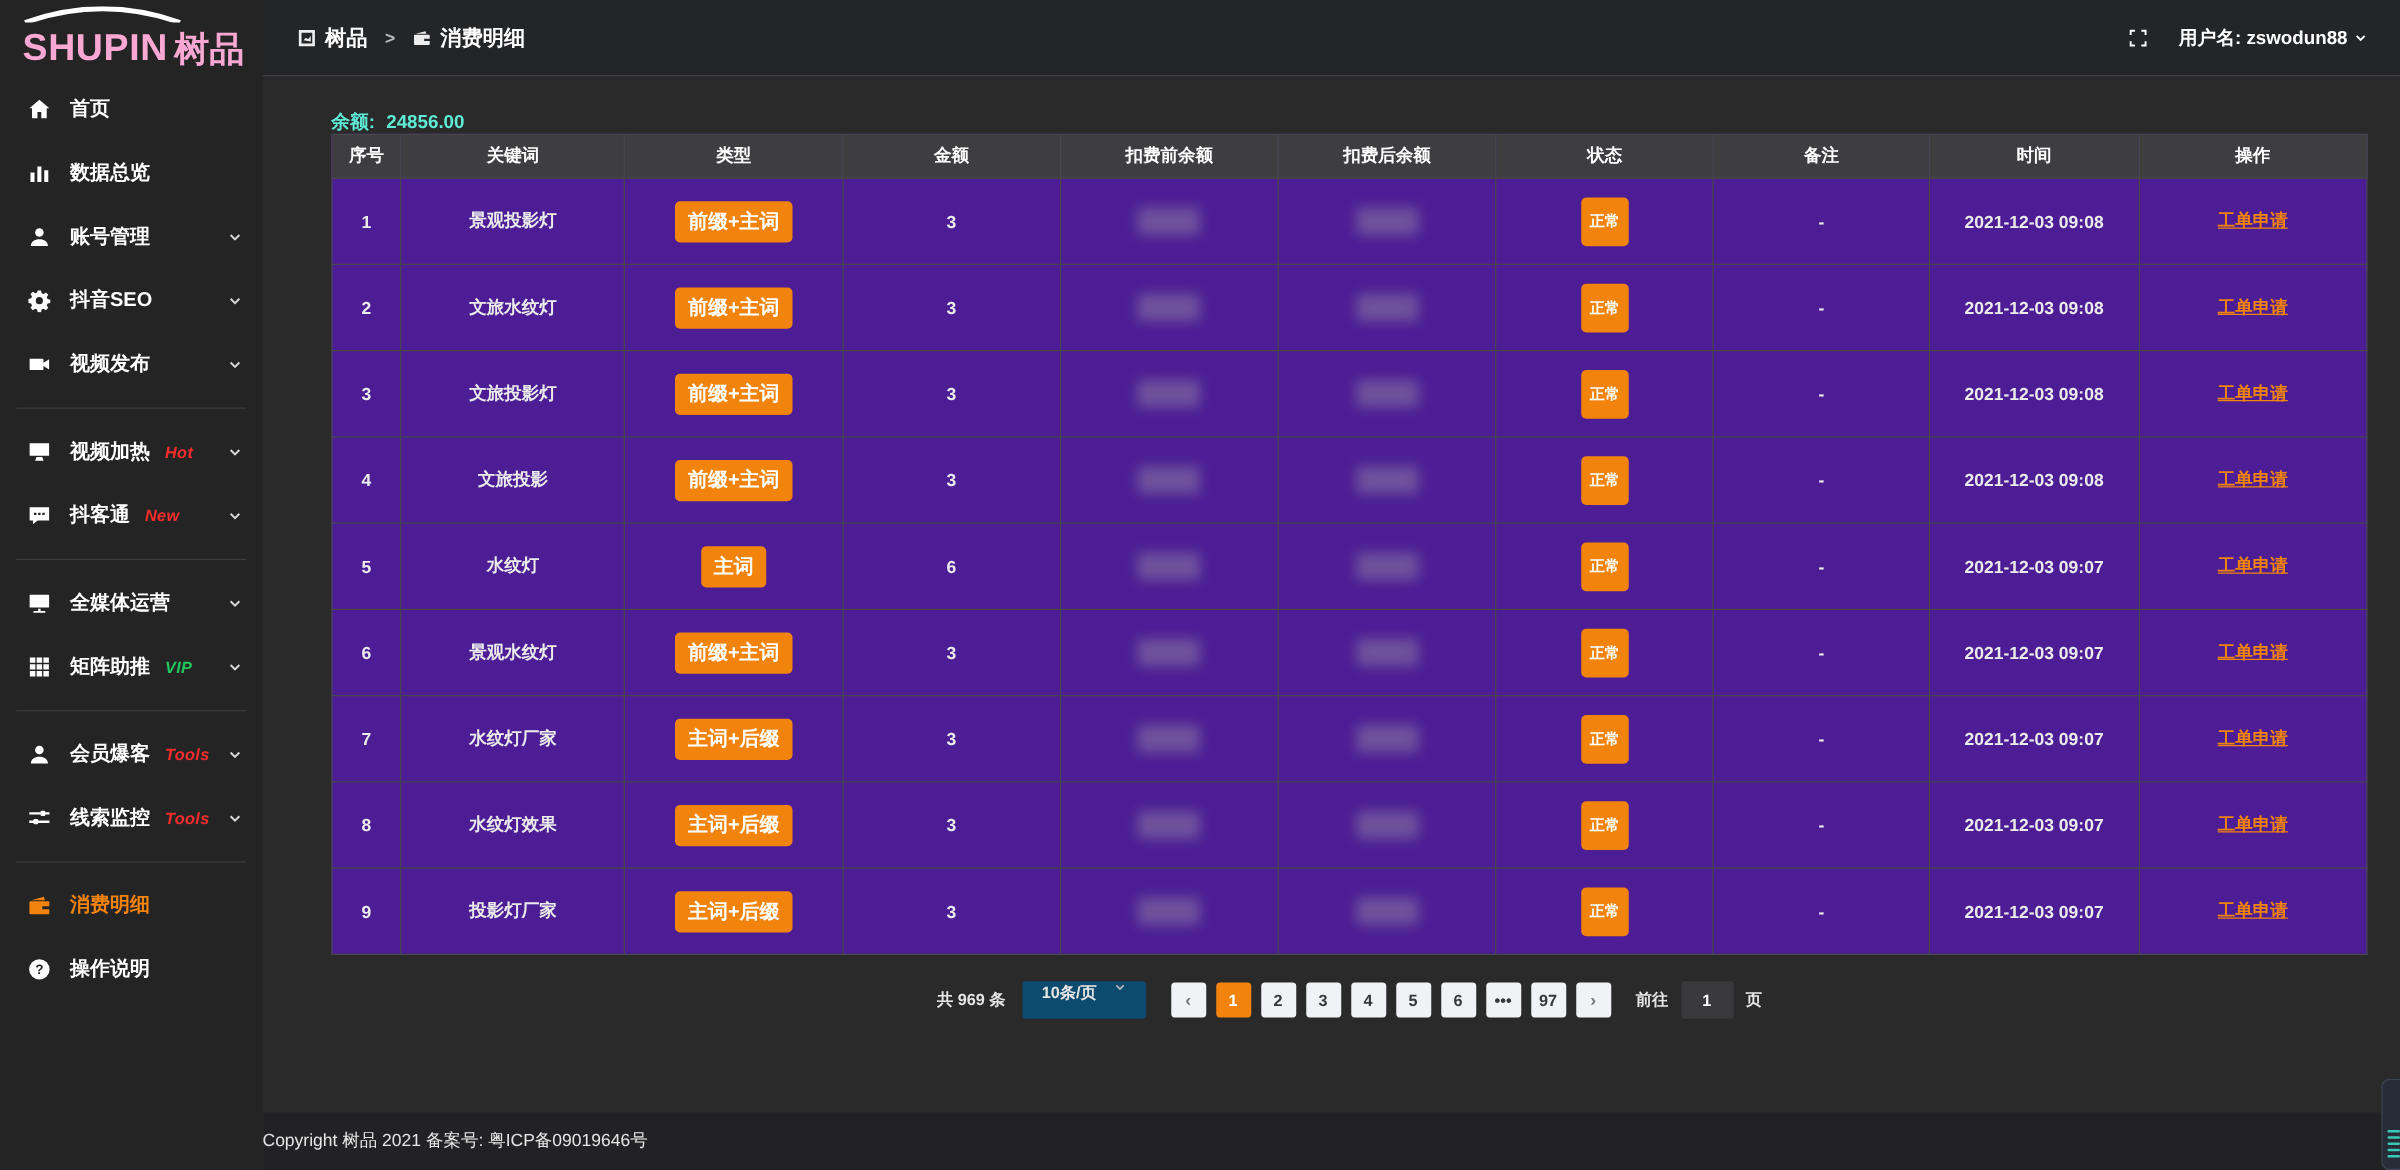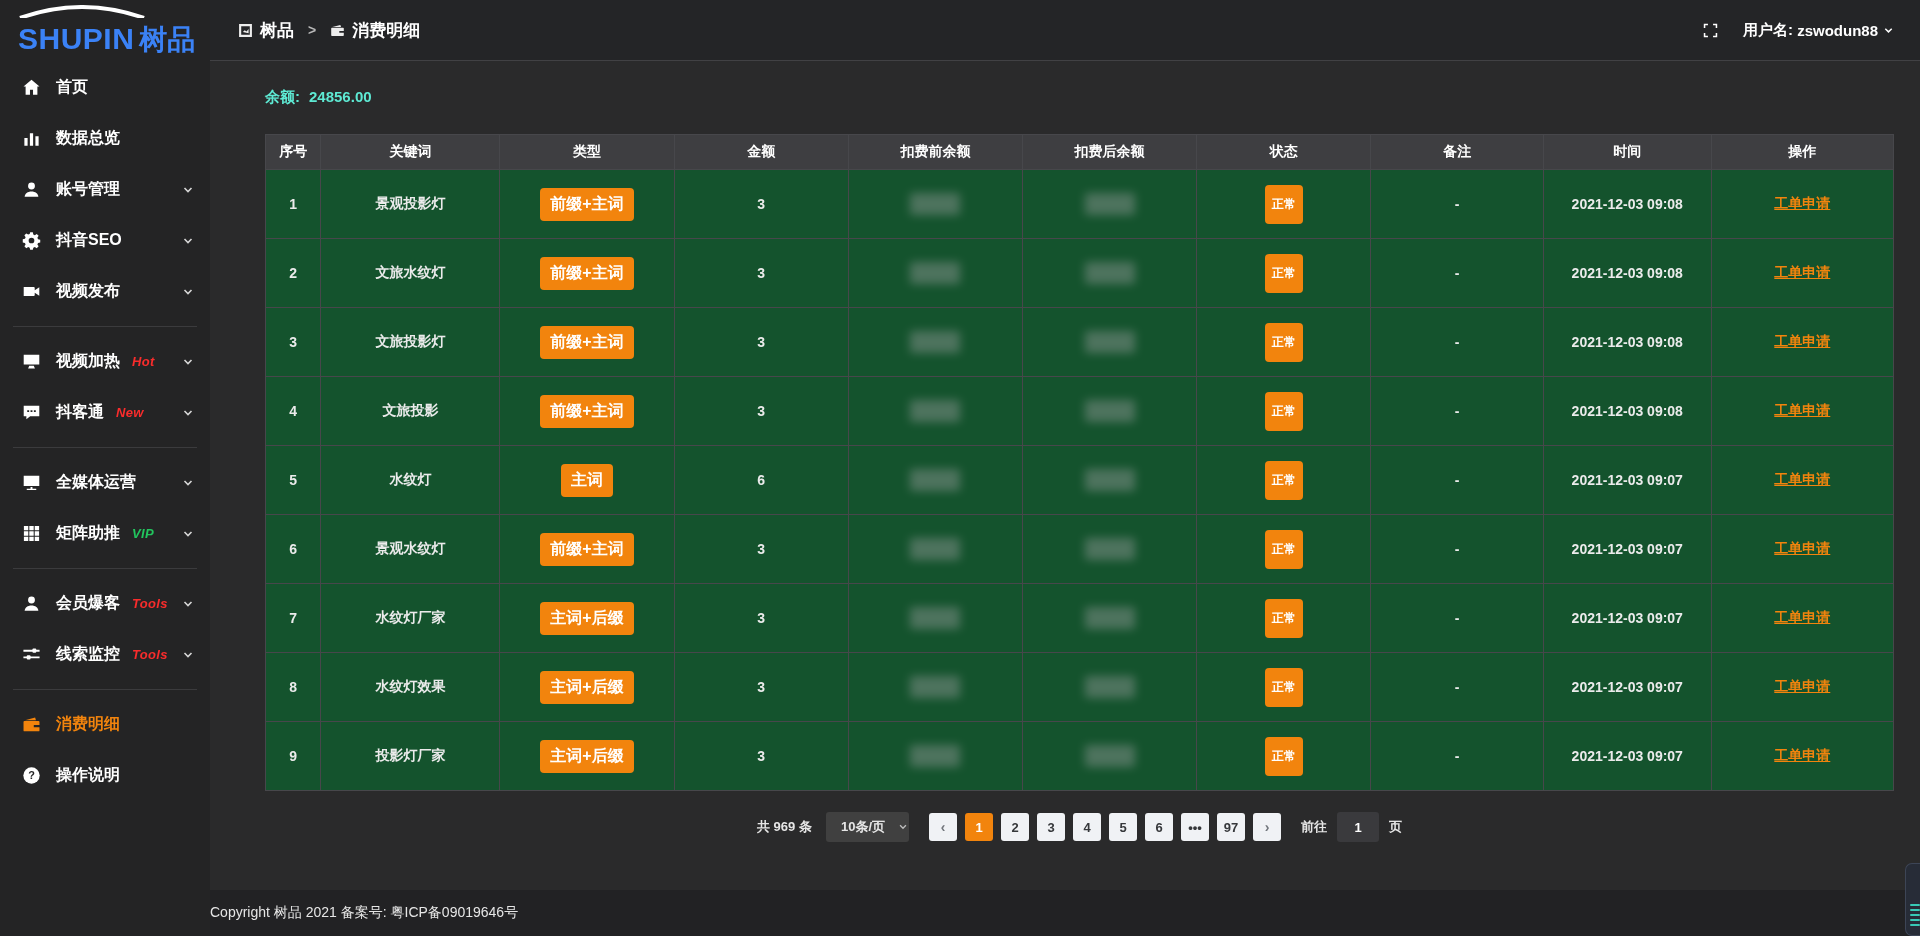--- a/index.html
+++ b/index.html
@@ -5,21 +5,21 @@
   * { margin:0; padding:0; box-sizing:border-box; }
   html,body { width:1920px; height:936px; overflow:hidden; }
   body {
     position:relative;
     background:#2a2a2b;
     font-family:"Liberation Sans","DejaVu Sans",sans-serif;
     color:#fff;
   }
   
   .sidebar { position:absolute; left:0; top:0; bottom:0; width:210px; background:#242425; z-index:3; }
-  .logo { height:62px; display:flex; align-items:flex-end; padding:0 0 8px 18px; position:relative; color:#3b82f6; }
+  .logo { height:62px; display:flex; align-items:flex-end; padding:0 0 8px 18px; position:relative; color:#f9a8d4; }
   .logo-arc { position:absolute; left:16px; top:5px; width:132px; height:13px; }
   .logo-en { font-size:30px; font-weight:900; letter-spacing:.5px; line-height:1; }
   .logo-cn { font-size:28px; font-weight:900; margin-left:5px; line-height:1; }
   .menu-item { height:51px; display:flex; align-items:center; padding:0 16px 0 22px; font-size:16px; color:#fff; cursor:pointer; }
   .menu-item.active { color:#f2840d; }
   .mi-icon { width:19px; height:19px; margin-right:15px; display:inline-flex; flex:none; }
   .mi-icon svg { width:100%; height:100%; fill:currentColor; }
   .mi-label { font-weight:700; white-space:nowrap; }
   .mi-badge { font-size:13px; font-style:italic; font-weight:800; margin-left:12px; letter-spacing:.3px;text-align:center; }
   .mi-chevron { margin-left:auto; width:12px; height:12px; color:#d6d6d6; display:inline-flex; }
@@ -35,31 +35,31 @@
   .topbar-right { margin-left:auto; display:flex; align-items:center; font-size:15px; font-weight:700; }
   .fs-icon { width:17px; height:17px; display:inline-flex; margin-right:24px; cursor:pointer; }
   .username { display:flex; align-items:center; cursor:pointer; }
   .user-chevron { width:11px; height:11px; display:inline-flex; margin-left:5px; color:#fff; }
   .user-chevron svg, .fs-icon svg { width:100%; height:100%; }
   
   .content { position:absolute; left:210px; top:61px; right:0; bottom:0; background:#2a2a2b; display:flex; flex-direction:column; }
   .page-body { padding:27px 26px 0 55px; }
   .balance { font-size:15px; font-weight:800; color:#5eead4; }
   .balance-value { margin-left:9px; }
-  table { width:100%; border-collapse:collapse; table-layout:fixed; margin-top:27px; background:#14532d; }
+  table { width:100%; border-collapse:collapse; table-layout:fixed; background:#4c1d95; }
   th { background:#3e3e41; border:1px solid #47474b; height:35px; font-size:14px; font-weight:700; color:#fff; }
   td { border:1px solid #47474b; height:69px; text-align:center; font-size:14px; font-weight:700; color:#ebebeb; }
   .badge-type { display:inline-block; background:#f2840d; color:#fff; font-size:16px; font-weight:700; padding:6px 10px; border-radius:4px; white-space:nowrap; }
   .badge-status { display:inline-block; background:#f2840d; color:#fff; font-size:12px; font-weight:700; padding:11px 7px; border-radius:4px; }
   .masked { display:inline-block; width:50px; height:22px; border-radius:2px; background:#a3a3a6; filter:blur(5px); opacity:.4; vertical-align:middle; }
   .action-link { color:#f2840d; cursor:pointer;text-decoration:underline; }
   
   .pagination { display:flex; align-items:center; justify-content:center; margin-top:21px; font-size:13px; font-weight:700; color:#e6e6e6; }
   .pg-total { margin-right:14px; }
-  .pg-size { background:#404040; height:30px; border-radius:3px; display:flex; align-items:center; padding:0 1px 0 15px; margin-right:20px; cursor:pointer; }
+  .pg-size { background:#0c4a6e; height:30px; border-radius:3px; display:flex; padding:0 16px 0 15px; margin-right:20px; cursor:pointer; }
   .pg-size-chevron { width:10px; height:10px; display:inline-flex; margin-left:13px; color:#bdbdbd; }
   .pg-size-chevron svg { width:100%; height:100%; }
   .pg-btn { min-width:28px; height:28px; border:none; border-radius:3px; background:#f0f2f5; color:#36383b; font-size:13px; font-weight:700; display:inline-flex; align-items:center; justify-content:center; margin-right:8px; cursor:pointer; font-family:inherit; padding:0 5px; }
   .pg-btn.active { background:#f2840d; color:#fff; }
   .pg-btn.nav { color:#73777d; font-size:14px; }
   .pg-goto-label { margin:0 10px 0 12px; }
   .pg-goto-input { width:42px; height:30px; background:#3a3a3d; border:none; border-radius:3px; color:#fff; text-align:center; font-size:13px; font-weight:700; font-family:inherit; margin-right:10px; }
   .pg-goto-suffix { }
   
   .footer { margin-top:auto; height:46px; background:#222224; display:flex; align-items:center; font-size:14px; color:#e6e6e6; }

